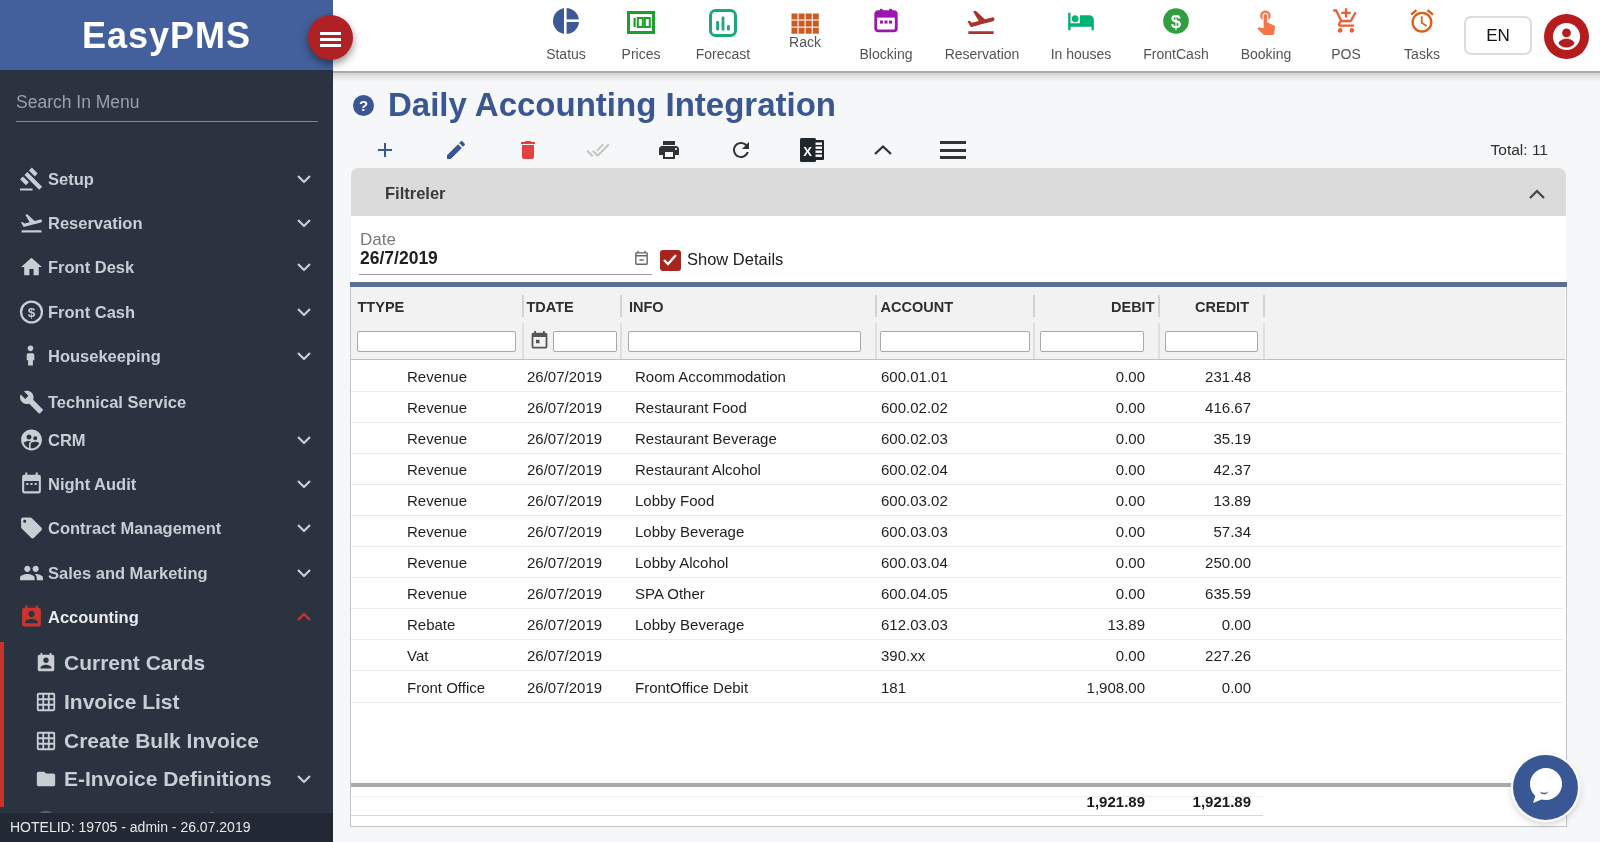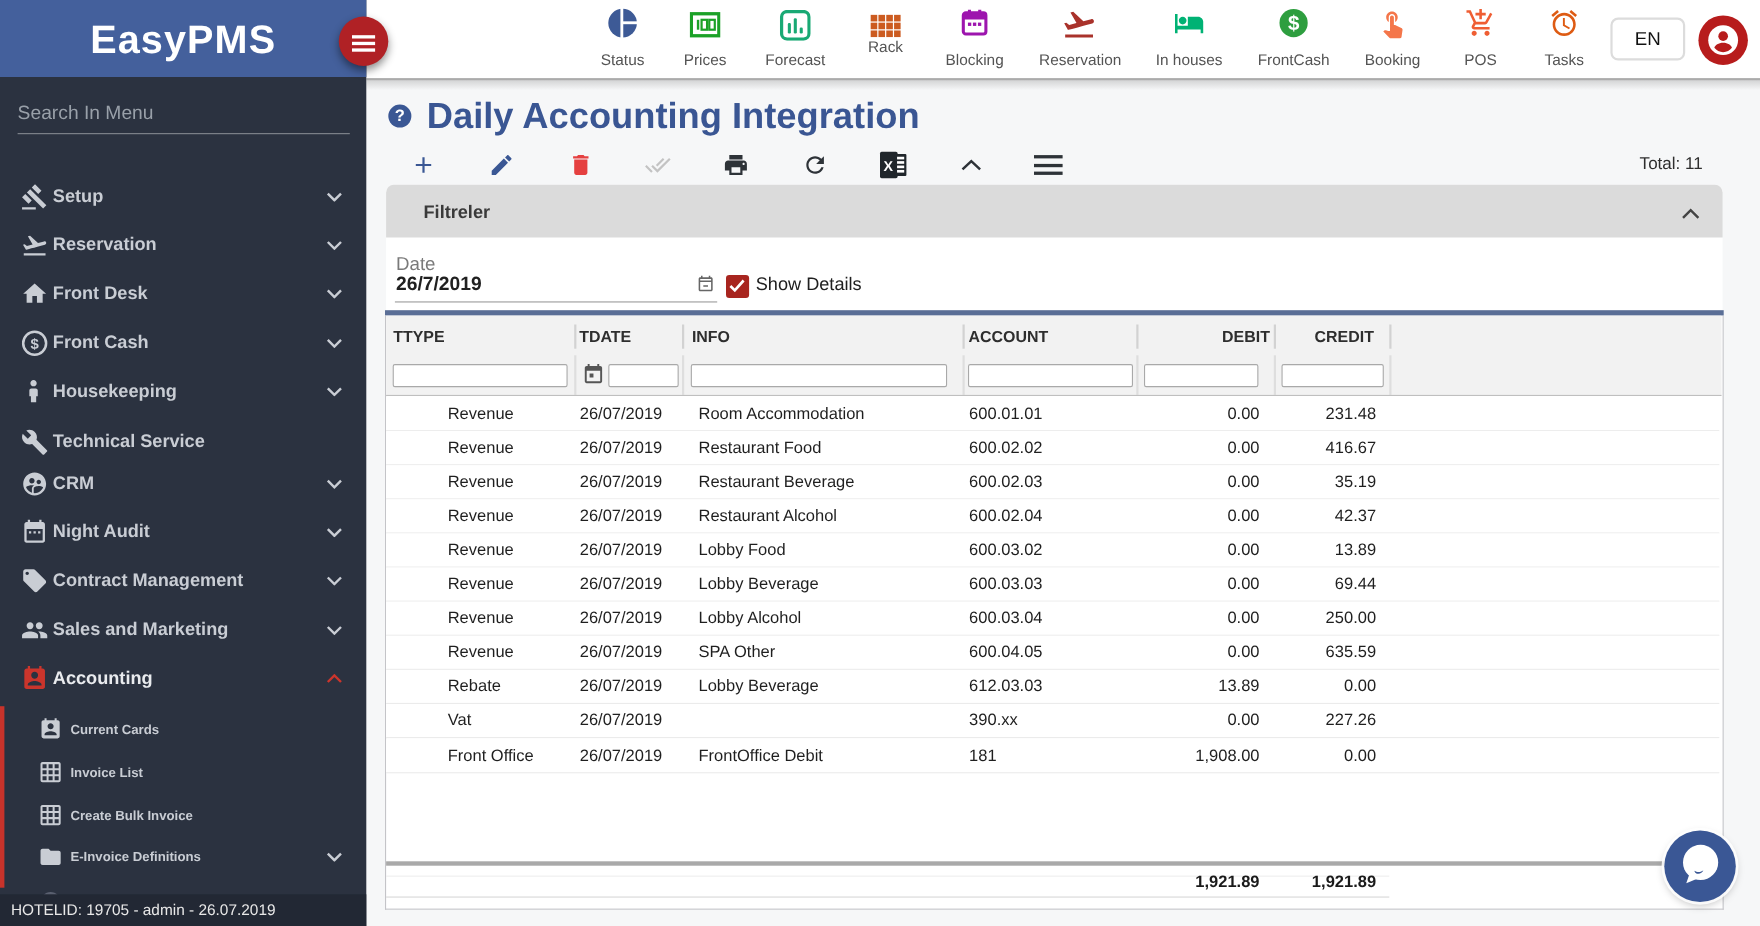--- a/index.html
+++ b/index.html
@@ -5,21 +5,21 @@
 html,body{margin:0;padding:0;width:1600px;height:842px;overflow:hidden;
  font-family:"Liberation Sans",sans-serif;background:#F6F7F8;}
 *{box-sizing:border-box;}
 .abs{position:absolute;}
 .lbl{position:absolute;font-size:14px;color:#545454;text-align:center;width:110px;}
 .ic{position:absolute;width:28px;height:28px;}
 .mi{position:absolute;left:0;width:367px;height:44px;}
 .mi .t{position:absolute;left:48px;top:50%;transform:translateY(-50%);font-size:16.5px;font-weight:bold;color:#C9CDD4;}
 .mi svg.mic{position:absolute;left:19px;top:50%;transform:translateY(-50%);}
 .mi svg.chev{position:absolute;left:296px;top:50%;transform:translateY(-50%);}
-.smi .t{left:64px;font-size:12px;}
+.smi .t{left:64px;font-size:21px;}
 .smi svg.mic{left:35px;}
 .hcell{position:absolute;top:0;height:38px;line-height:41px;font-weight:bold;font-size:14.5px;color:#2E2E2E;}
 .fin{position:absolute;background:#fff;border:1px solid #A9A9A9;border-radius:2px;height:21px;}
 .row{position:absolute;left:0;width:1212px;height:31.1px;border-bottom:1px solid #EBEBEB;background:#fff;}
 .row span{position:absolute;top:50%;transform:translateY(-50%);font-size:15px;color:#1F1F1F;white-space:nowrap;}
 .c1{left:12px;margin-left:44px;}
 .c2{left:176px;}
 .c3{left:284px;}
 .c4{left:530px;}
 .c5{left:682px;width:112px;text-align:right;}
@@ -421,21 +421,21 @@
     <span class="c4">600.03.02</span>
     <span class="c5">0.00</span>
     <span class="c6">13.89</span>
   </div>
 <div class="row" style="left:351px;top:516px;">
     <span class="c1">Revenue</span>
     <span class="c2">26/07/2019</span>
     <span class="c3">Lobby Beverage</span>
     <span class="c4">600.03.03</span>
     <span class="c5">0.00</span>
-    <span class="c6">69.44</span>
+    <span class="c6">57.34</span>
   </div>
 <div class="row" style="left:351px;top:547.1px;">
     <span class="c1">Revenue</span>
     <span class="c2">26/07/2019</span>
     <span class="c3">Lobby Alcohol</span>
     <span class="c4">600.03.04</span>
     <span class="c5">0.00</span>
     <span class="c6">250.00</span>
   </div>
 <div class="row" style="left:351px;top:578.2px;">

